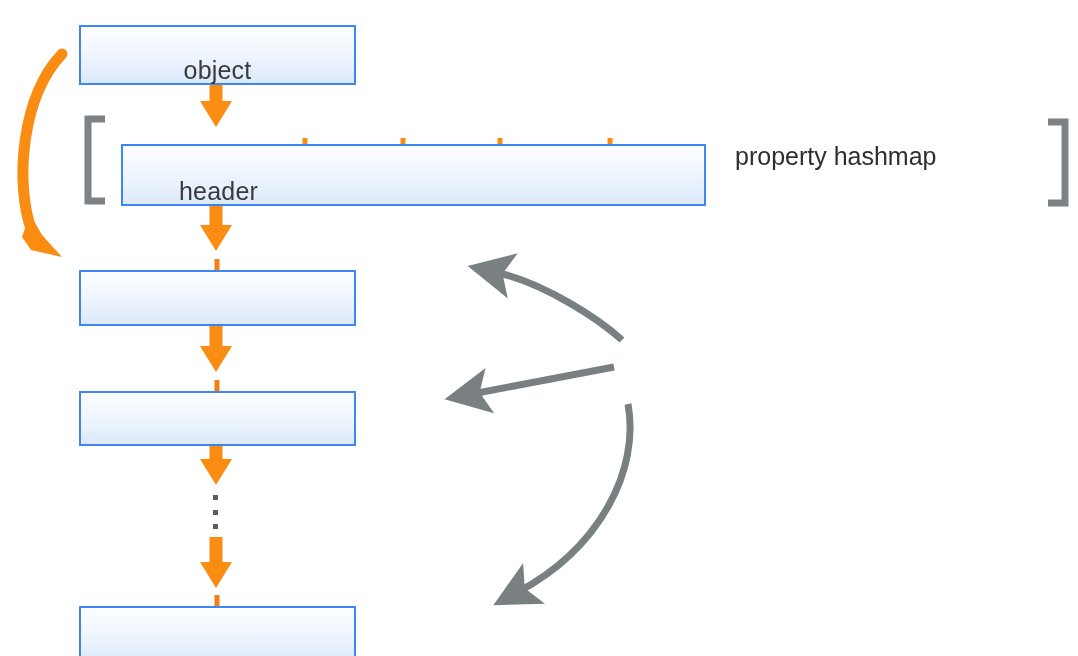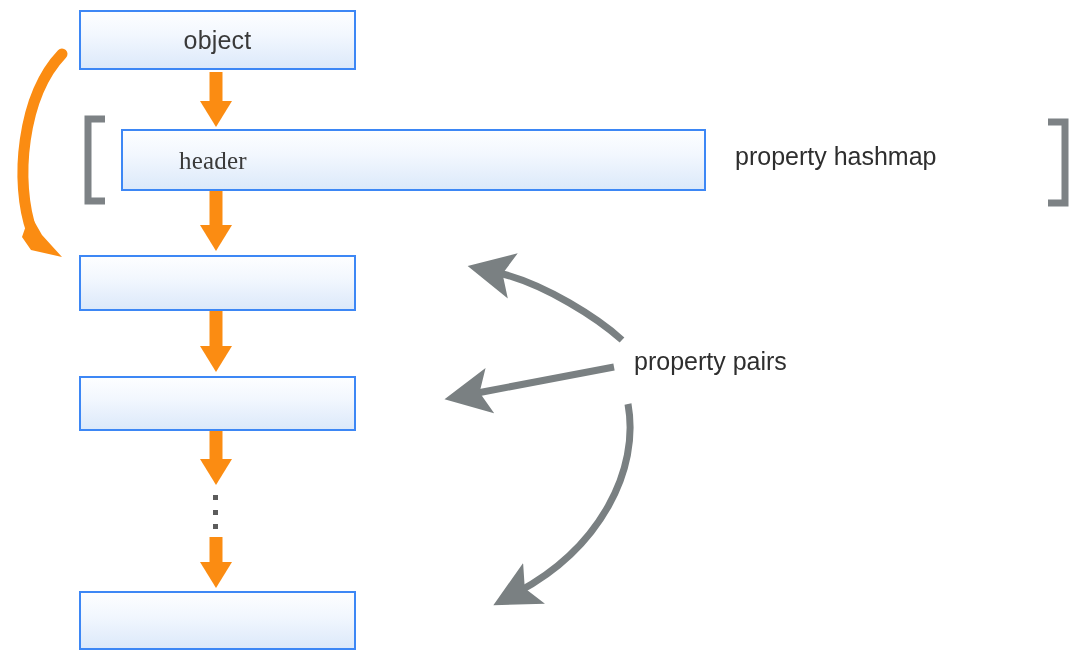--- a/index.html
+++ b/index.html
@@ -25,22 +25,23 @@
     width: 1078px;
     height: 656px;
     pointer-events: none;
   }
   .node-box {
     position: absolute;
     box-sizing: border-box;
     border: 2px solid #3d87f5;
     background: linear-gradient(to bottom, #fdfeff 0%, #f2f7fe 42%, #dce9fa 100%);
     display: flex;
-    align-items: center;
+    align-items: flex-end;
     justify-content: center;
+    margin-top: 15px;
   }
   .node-label {
     font-size: 25px;
     color: #3a3a3a;
     letter-spacing: 0.2px;
     line-height: 1;
     white-space: nowrap;
   }
   .box-object {
     left: 79px;
@@ -50,21 +51,20 @@
   }
   .box-header {
     left: 121px;
     top: 129px;
     width: 585px;
     height: 62px;
     justify-content: flex-start;
   }
   .box-header .node-label {
     margin-left: 56px;
-    font-family: Liberation Serif, serif;
   }
   .box-pair-1 {
     left: 79px;
     top: 255px;
     width: 277px;
     height: 56px;
   }
   .box-pair-2 {
     left: 79px;
     top: 376px;
@@ -191,15 +191,14 @@
   <div class="node-box box-pair-2">
     <span class="node-label"></span>
   </div>
 
   <div class="node-box box-pair-n">
     <span class="node-label"></span>
   </div>
 
   <div class="side-label label-hashmap">property hashmap</div>
 
-  <div class="side-label label-pairs">property pairs</div>
 
 </div>
 
 </body></html>

